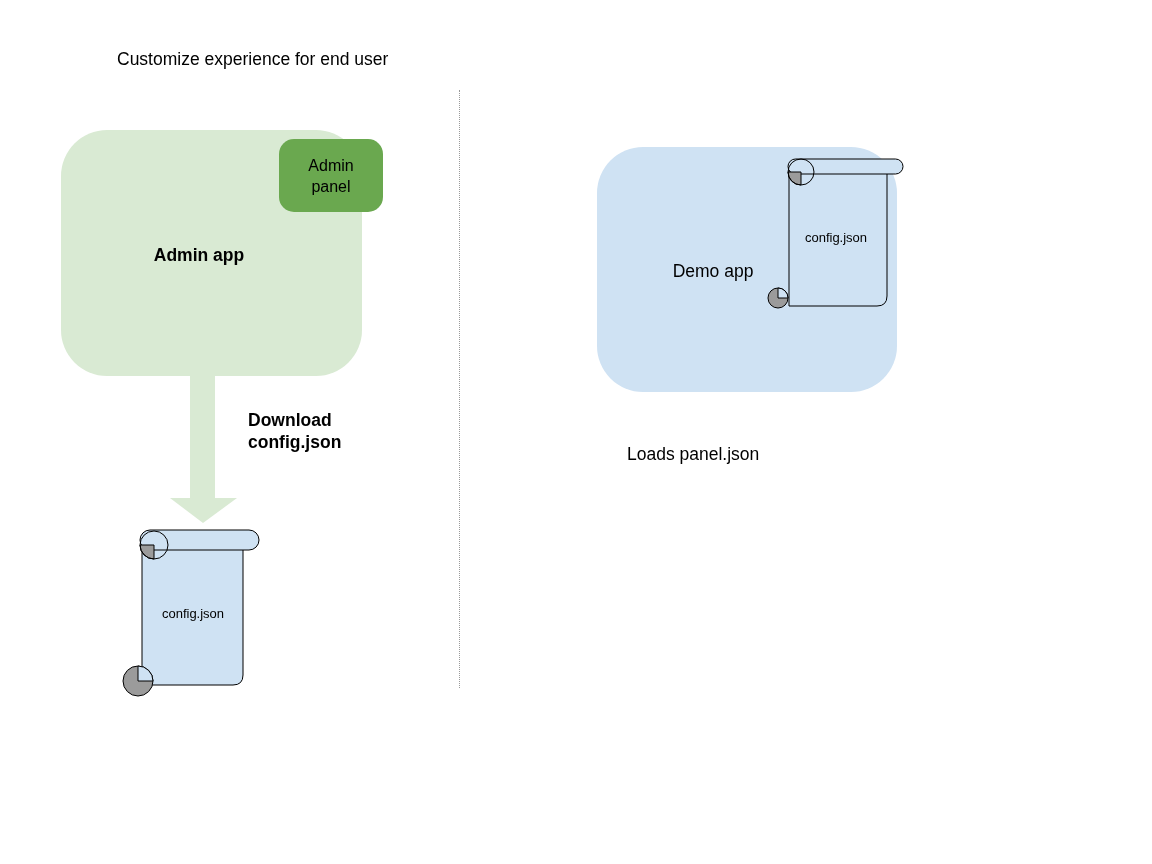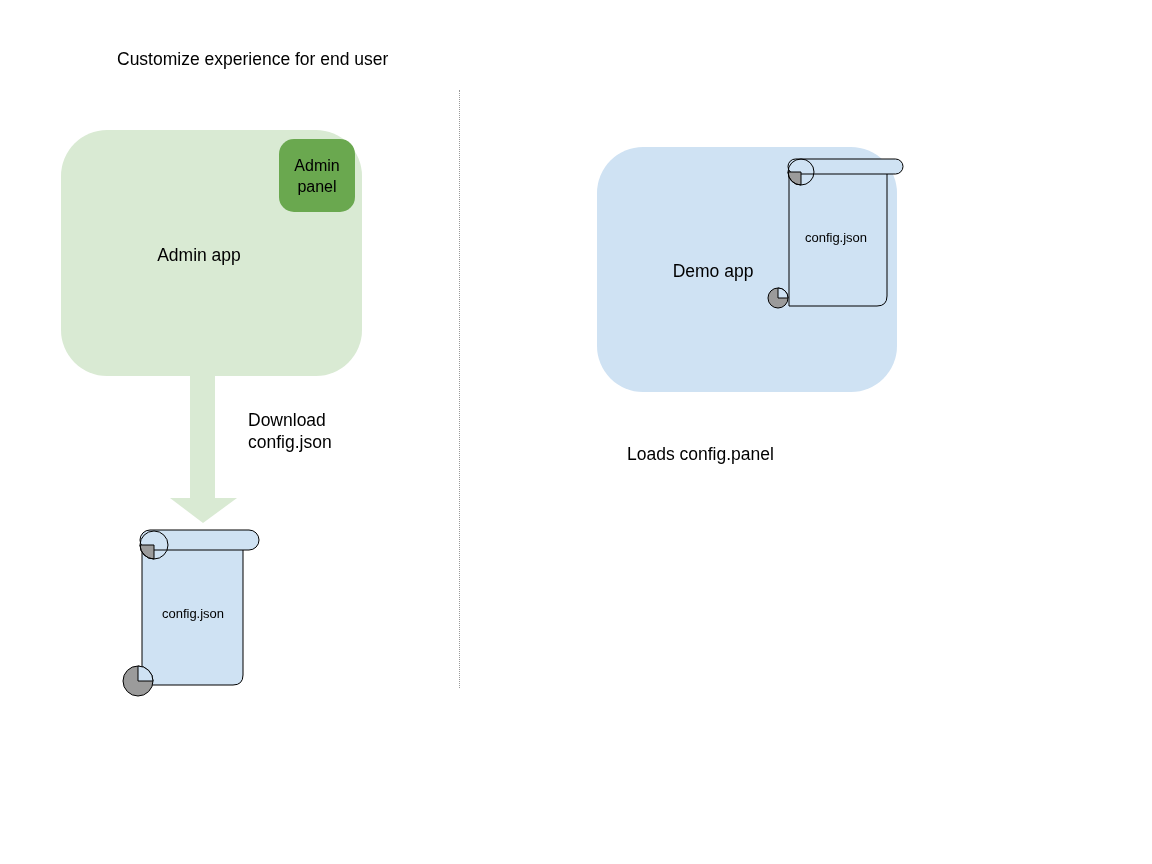--- a/index.html
+++ b/index.html
@@ -7,34 +7,34 @@
     position:relative;width:1152px;height:864px;background:#ffffff;
     font-family:"Liberation Sans", sans-serif;color:var(--text-black,#000);
     overflow:hidden;
   }
   .abs{position:absolute;}
   .section-title{font-size:17.5px;line-height:20px;white-space:nowrap;}
   .app-box{border-radius:46px;}
   .admin-app{left:61px;top:130px;width:301px;height:246px;background:var(--app-green,#d9ead3);}
   .demo-app{left:597px;top:147px;width:300px;height:245px;background:var(--doc-blue,#cfe2f3);}
   .admin-panel{
-    left:279px;top:139px;width:76px;height:73px;border-radius:15px;
+    left:279px;top:139px;width:104px;height:73px;border-radius:15px;
     background:var(--panel-green,#6aa84f);
     display:flex;align-items:center;justify-content:center;text-align:center;
   }
   .admin-panel .lbl{font-size:16px;line-height:21px;width:70px;}
   .app-label{font-size:17.5px;line-height:20px;text-align:center;}
-  .admin-app-label{left:61px;top:245px;width:276px;}
+  .admin-app-label{left:61px;top:245px;width:276px;font-weight:bold;}
   .demo-app-label{left:610px;top:261px;width:206px;}
   .divider{
     left:459px;top:90px;height:598px;width:0;
     border-left:1px dotted var(--divider-gray,#999);
   }
   .arrow-caption{
-    left:248px;top:409px;width:112px;font-size:17.5px;line-height:22px;
+    left:248px;top:409px;width:112px;font-size:17.5px;line-height:22px;font-weight:bold;
   }
   .scroll-label{font-size:13px;line-height:17px;text-align:center;}
   .left-scroll-label{left:143px;top:605px;width:100px;}
   .right-scroll-label{left:786px;top:229px;width:100px;}
   .loads-caption{left:627px;top:444px;font-size:17.5px;line-height:20px;white-space:nowrap;}
   svg{display:block;}
 </style>
 </head>
 <body>
 
@@ -71,15 +71,15 @@
   <svg class="abs" style="left:760px;top:152px;" width="150" height="162" viewBox="0 0 150 162">
     <path d="M29,14 H127 V144 Q127,154 117,154 H29 Z" style="fill:var(--doc-blue,#cfe2f3);stroke:var(--outline-black,#000);stroke-width:1;"></path>
     <circle cx="18" cy="146" r="10" style="fill:var(--curl-gray,#9b9b9b);stroke:var(--outline-black,#000);stroke-width:1;"></circle>
     <path d="M18,146 L18,136 A10,10 0 0 1 28,146 Z" style="fill:var(--doc-blue,#cfe2f3);stroke:var(--outline-black,#000);stroke-width:1;"></path>
     <path d="M35.5,7 H135.5 A7.5,7.5 0 0 1 135.5,22 H35.5 A7.5,7.5 0 0 1 35.5,7 Z" style="fill:var(--doc-blue,#cfe2f3);stroke:var(--outline-black,#000);stroke-width:1;"></path>
     <path d="M41,20 L28,20 A13,13 0 0 0 41,33 Z" style="fill:var(--curl-gray,#9b9b9b);stroke:var(--outline-black,#000);stroke-width:1;"></path>
     <circle cx="41" cy="20" r="13" style="fill:none;stroke:var(--outline-black,#000);stroke-width:1;"></circle>
   </svg>
   <div class="abs scroll-label right-scroll-label">config.json</div>
 
-  <div class="abs loads-caption">Loads config.panel</div>
+  <div class="abs loads-caption">Loads panel.json</div>
 
 </div>
 
 </body></html>

